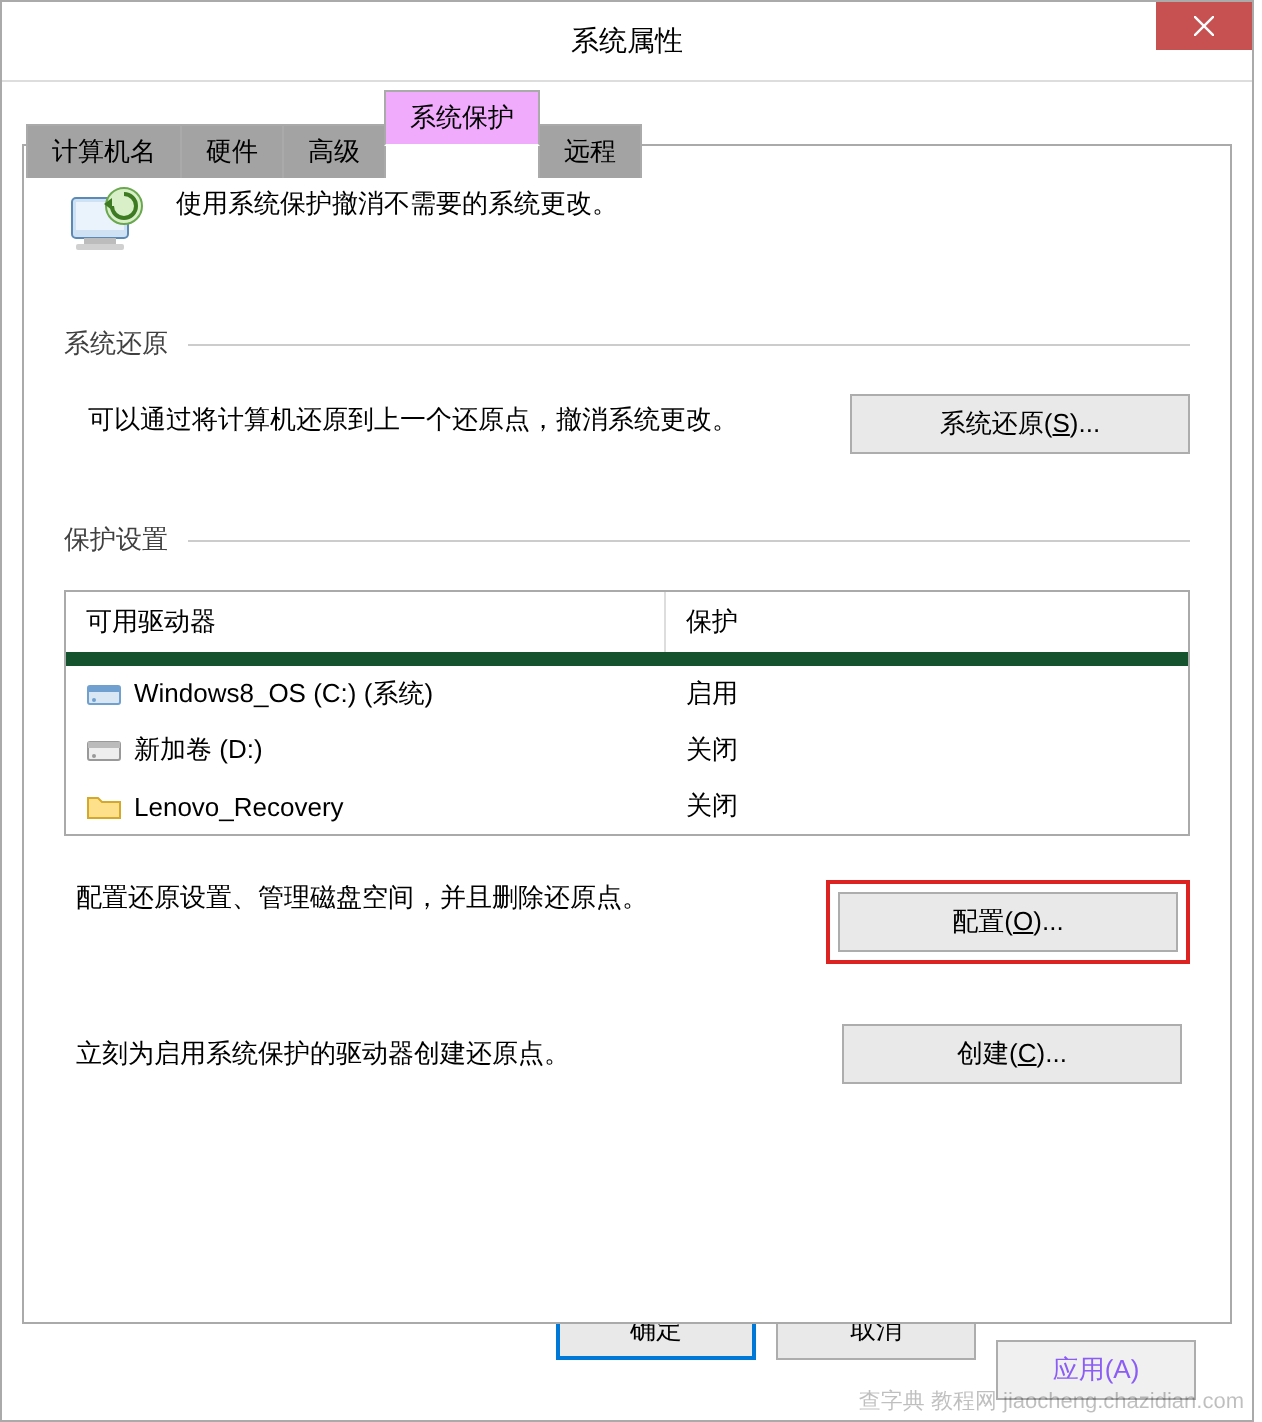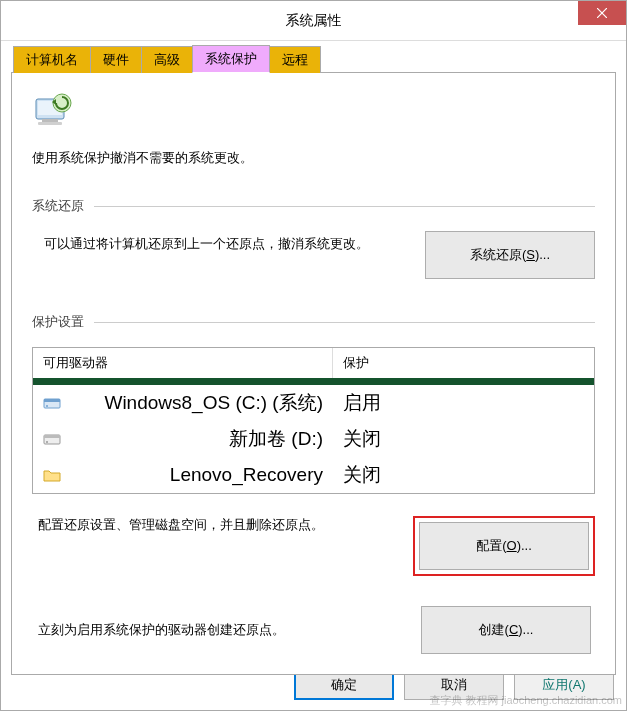--- a/index.html
+++ b/index.html
@@ -52,47 +52,46 @@
       display: flex;
       align-items: flex-end;
       position: relative;
       z-index: 2;
       margin-left: 2px;
     }
     .tab {
       padding: 4px 12px 4px 12px;
       border: 1px solid #aaa;
       border-bottom: none;
-      background: #eab308;
+      background: #a3a3a3;
       margin-right: -1px;
       font-size: 13px;
       cursor: pointer;
       position: relative;
-      top: 1px;
+      top: 17px;
     }
     .tab.active {
       background: #f0abfc;
       border-bottom: 1px solid #fff;
       z-index: 3;
       top: 1px;
     }
     .tab-panel {
       border: 1px solid #aaa;
       background: #fff;
       padding: 18px 20px 20px 20px;
       min-height: 590px;
       position: relative;
       z-index: 1;
     }
     .intro-row {
       display: flex;
       align-items: flex-start;
       gap: 14px;
       margin-bottom: 30px;
-      flex-direction: column;
     }
     .intro-icon {
       width: 42px;
       height: 42px;
       position: relative;
       flex-shrink: 0;
     }
     .intro-text {
       font-size: 13px;
       padding-top: 2px;
@@ -121,21 +120,21 @@
       margin-bottom: 34px;
     }
     .restore-text {
       flex: 1;
       font-size: 13px;
       line-height: 1.7;
       padding-top: 2px;
     }
     .btn {
       min-width: 170px;
-      height: 48px;
+      height: 30px;
       border: 1px solid #adadad;
       background: #e9e9e9;
       font-family: inherit;
       font-size: 13px;
       cursor: pointer;
       padding: 0 12px;
       display: inline-flex;
       align-items: center;
       justify-content: center;
     }
@@ -157,25 +156,24 @@
     .drives-header .col:last-child { border-right: none; }
     .col-drive { flex: 0 0 300px; }
     .col-prot { flex: 1; }
     .drive-row {
       display: flex;
       align-items: center;
       padding: 3px 0;
     }
     .drive-row .cell {
       padding: 2px 10px;
-      font-size: 19px;
+      font-size: 13px;
       display: flex;
       align-items: center;
       gap: 6px;
-      justify-content: space-between;
     }
     .drive-row .cell.col-drive { flex: 0 0 300px; }
     .drive-row .cell.col-prot { flex: 1; padding-left: 10px; }
     .drive-icon {
       width: 18px; height: 18px;
       flex-shrink: 0;
     }
     .config-row {
       display: flex;
       gap: 4px;
@@ -194,35 +192,36 @@
     .create-row {
       display: flex;
       align-items: center;
       gap: 20px;
       margin-left: 6px;
     }
     .create-row .btn { margin-right: 4px; }
     .footer {
       position: absolute;
       bottom: 10px;
-      right: 12px;
+      right: 28px;
       display: flex;
       gap: 10px;
     }
     .footer .btn {
       min-width: 100px;
       height: 30px;
     }
     .btn.default {
       border: 2px solid #0078d7;
     }
     .btn.disabled {
-      color: #0f766e;
+      color: #8b5cf6;
       background: #f0f0f0;
       cursor: default;
+      margin-top: 20px;
     }
     .watermark {
       position: absolute;
       bottom: 2px;
       right: 4px;
       font-size: 11px;
       color: rgba(0,0,0,0.25);
       pointer-events: none;
     }
   </style>

